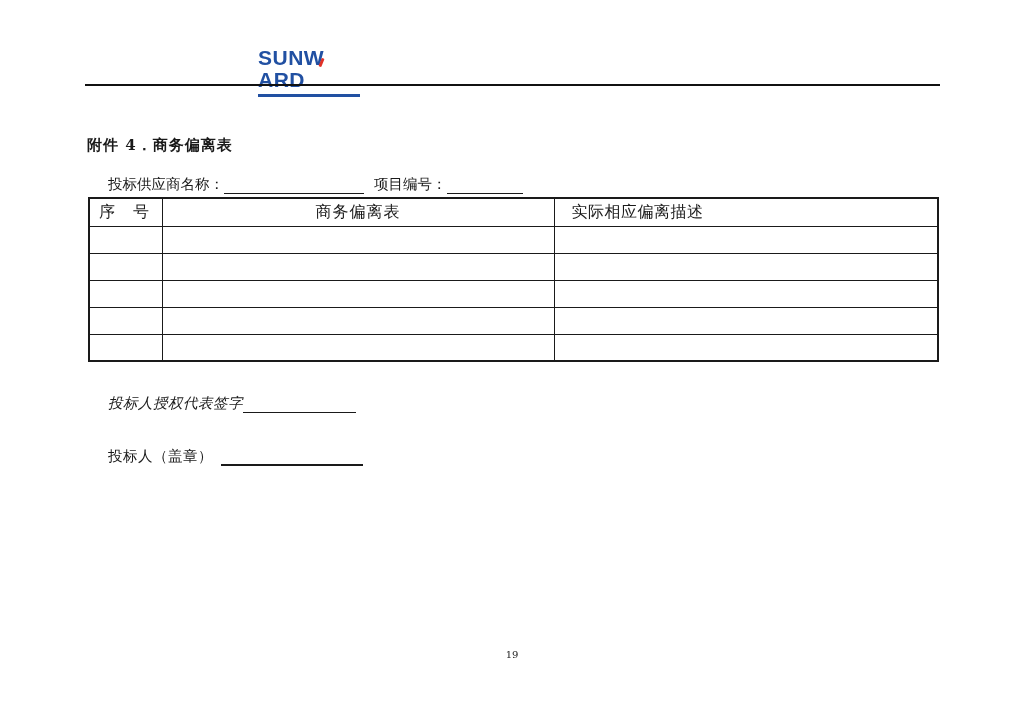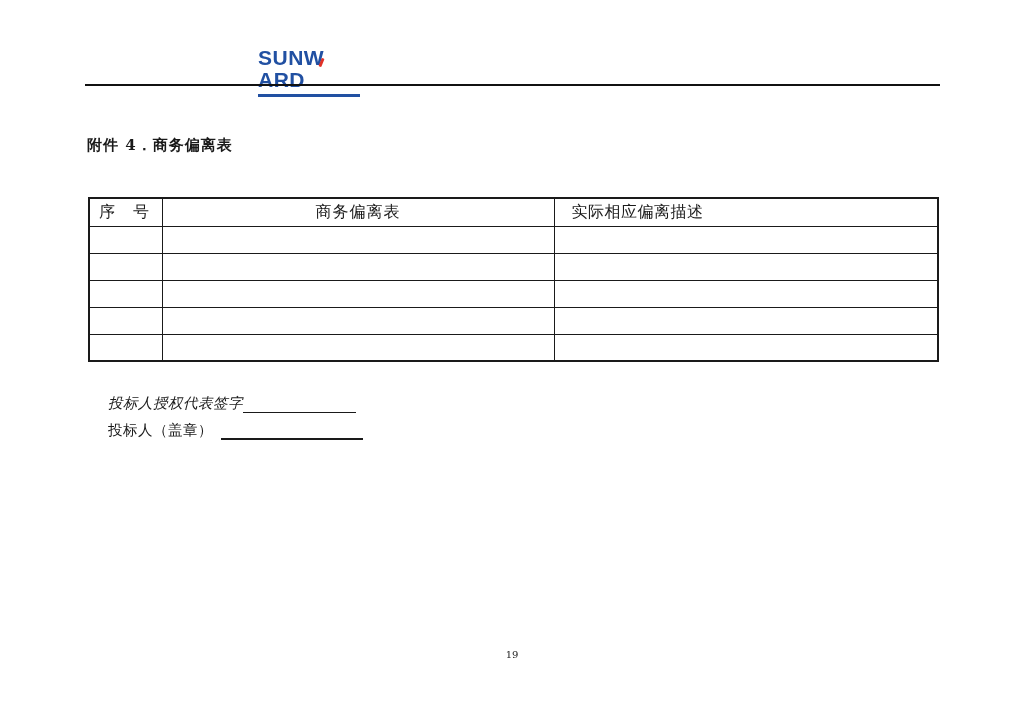--- a/index.html
+++ b/index.html
@@ -81,21 +81,21 @@
   .col-seq { width:73px; }
   .col-req { width:392px; }
   .col-dev { width:384px; }
   th.h-seq { text-align:left; padding-left:9px; }
   th.h-req { text-align:center; }
   th.h-dev { text-align:left; padding-left:17px; letter-spacing:0.5px; }
 
   
   .sig-line { position:absolute; left:108px; font-size:14.5px; white-space:nowrap; letter-spacing:0.5px; }
   .sig-rep  { top:394px;font-style:italic; }
-  .sig-seal { top:421px;text-align:center; }
+  .sig-seal { top:447px;text-align:center; }
   .blank-rep  { width:113px; }
   .blank-seal { width:142px; margin-left:8px; border-bottom-width:2px; }
 
   
   .page-number {
     position:absolute; left:0; right:0; top:649px;
     text-align:center; font-size:10px; color:#222;
   }
 </style>
 </head>
@@ -106,20 +106,23 @@
   <div class="logo-block">
     <div class="logo-text"><span>SUNW</span><span class="logo-w"><span class="logo-accent"></span></span><span>ARD</span></div>
     <div class="logo-underline"></div>
   </div>
 
 
   <div class="header-rule"></div>
 
   <div class="attachment-heading">附件 4．商务偏离表</div>
 
+  <div class="field-line">
+    <span>投标供应商名称：</span><span class="blank blank-bidder"></span><span>项目编号：</span><span class="blank blank-project"></span>
+  </div>
 
   <table class="deviation-table">
     <colgroup>
       <col class="col-seq">
         <col class="col-req">
         <col class="col-dev">
     </colgroup>
     <thead>
       <tr>
         <th class="h-seq">序　号</th>

